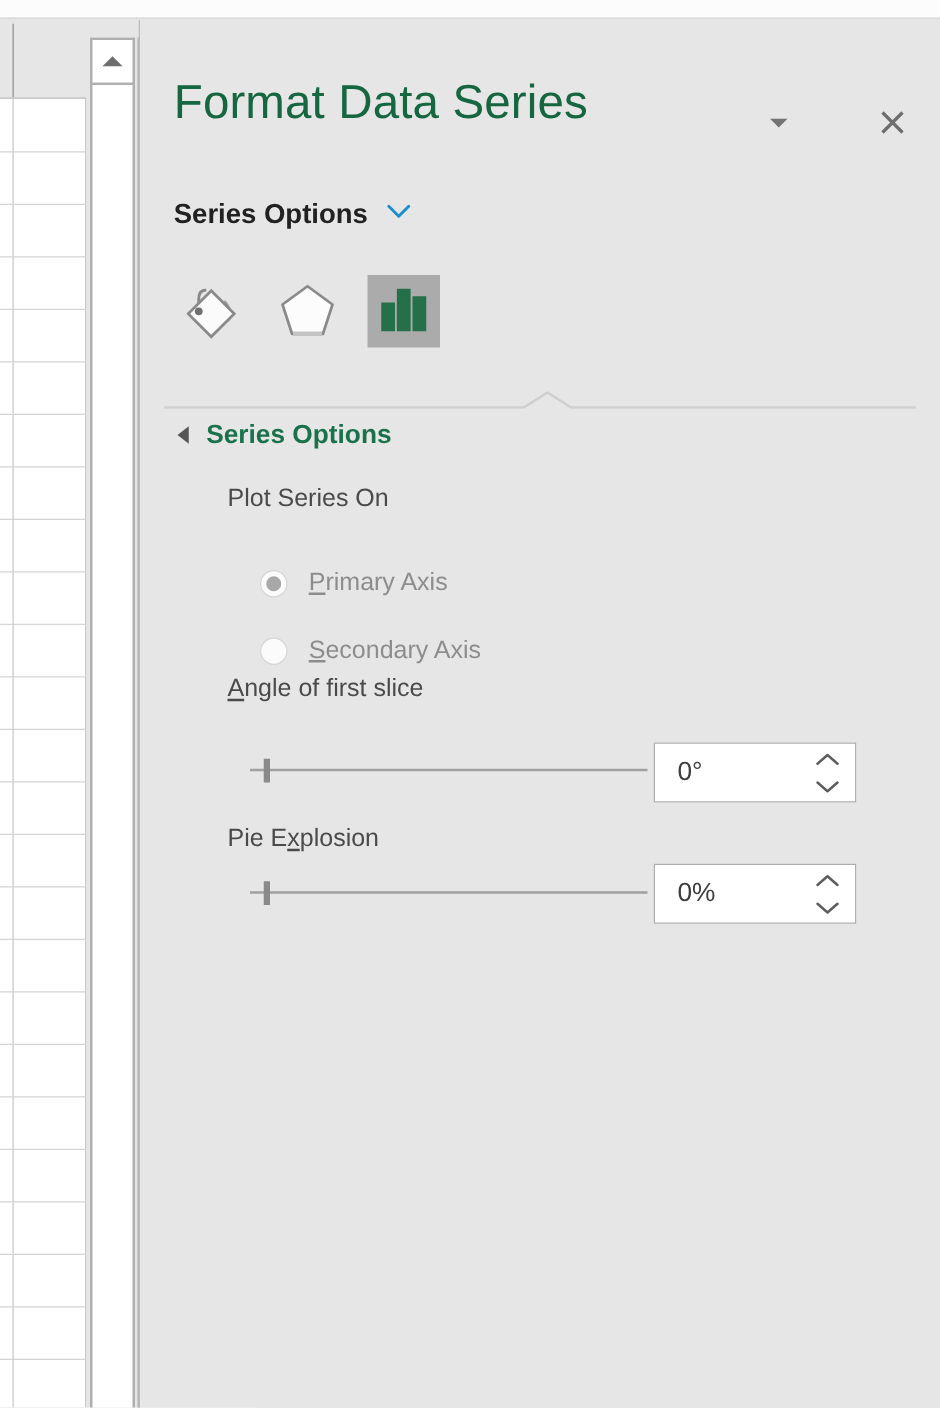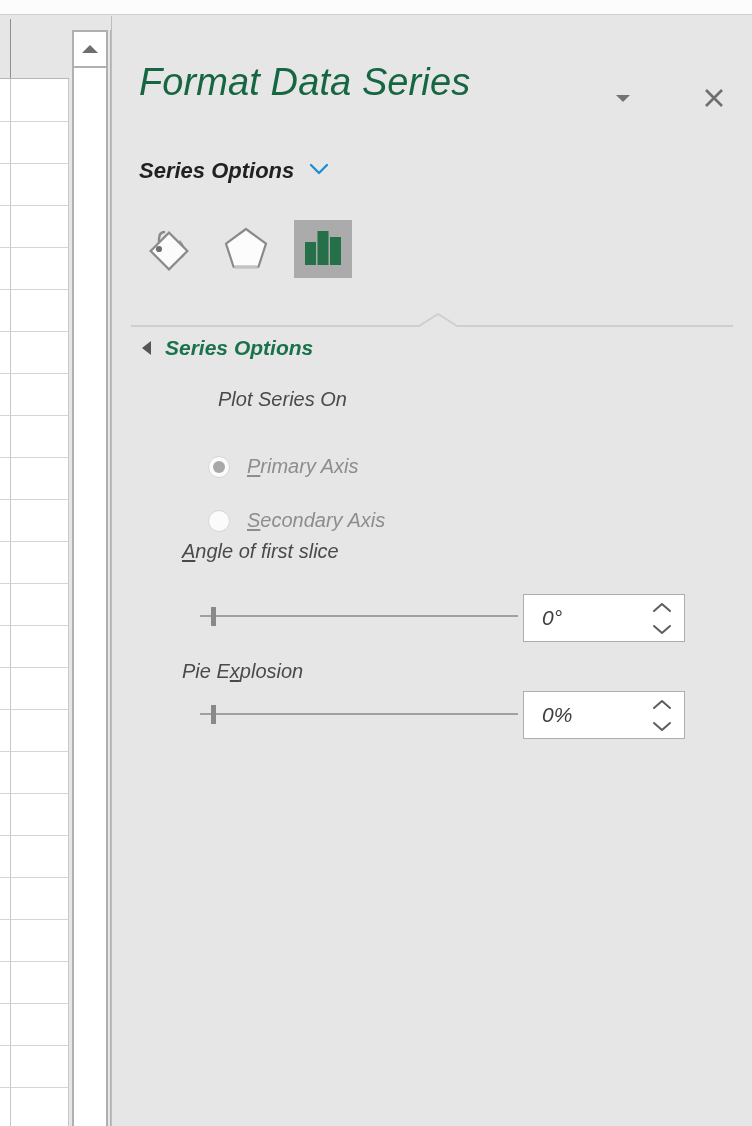--- a/index.html
+++ b/index.html
@@ -122,21 +122,20 @@
     width: 1px; height: 1110px;
     background: #bdbdbd;
   }
 
   
   .pane {
     position: absolute;
     left: 112px; top: 16px;
     width: 640px; height: 1110px;
     background: #e6e6e6;
-    font-style: italic;
   }
 
   .pane-title {
     position: absolute;
     left: 27px; top: 45px;
     font-size: 38px;
     font-weight: 400;
     color: #156641;
     letter-spacing: 0.1px;
     white-space: nowrap;
@@ -225,21 +224,21 @@
   }
 
   .field-label {
     position: absolute;
     font-size: 20px;
     color: #4a4a4a;
     white-space: nowrap;
   }
   .u { text-decoration: underline; text-underline-offset: 2px; }
 
-  #plot-series-on { left: 70px; top: 372px; margin-left: 36px; }
+  #plot-series-on { left: 70px; top: 372px; }
 
   .radio-row {
     position: absolute;
     display: flex;
     align-items: center;
     cursor: default;
   }
   #radio-primary   { left: 96px; top: 439px; }
   #radio-secondary { left: 96px; top: 493px; }
   .radio-mark {

